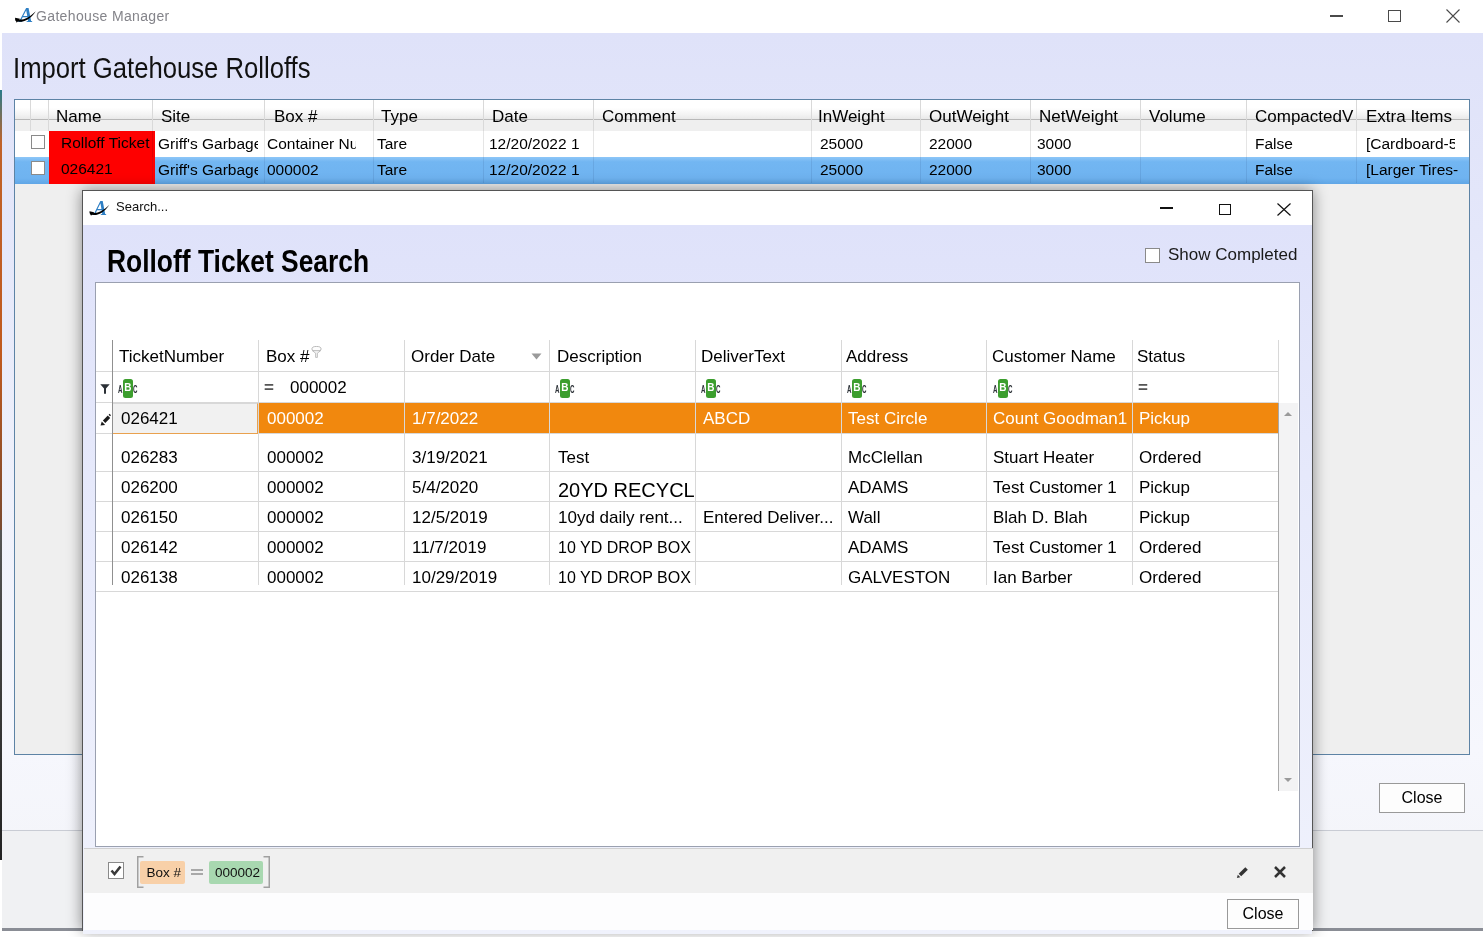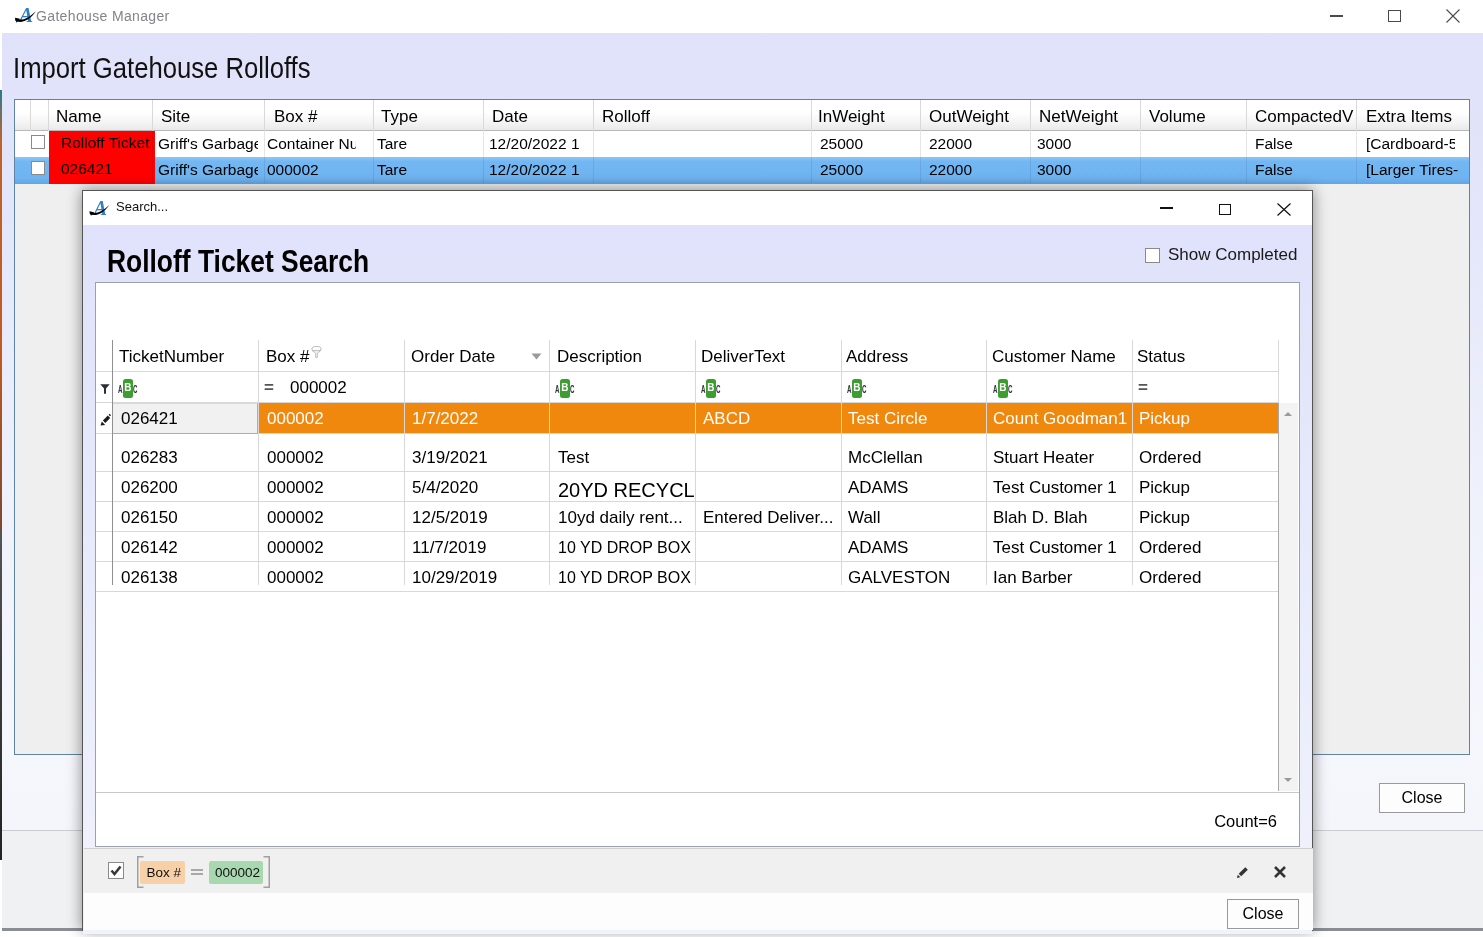--- a/index.html
+++ b/index.html
@@ -12,21 +12,21 @@
   #titletext { left:36px; top:8px; font-size:14px; letter-spacing:0.35px; color:#84848a; }
   #mainbody { left:2px; top:33px; width:1481px; height:897px;
     background:linear-gradient(180deg,#dfe2f9 0%,#e4e7fa 22%,#eff1fb 52%,#f6f7fd 80%,#f2f3f7 100%); }
   #heading { left:13px; top:51px; font-size:30px; color:#111; transform:scaleX(0.855); transform-origin:left top; white-space:nowrap; }
   #mainfooter { left:2px; top:830px; width:1481px; height:98px; background:#f0f1f3; border-top:1px solid #c9ccd4; }
   #mainbottom { left:2px; top:928px; width:1481px; height:3px; background:#8a8d95; }
 
   
   #mgrid { left:14px; top:99px; width:1456px; height:656px; background:#efefef; border:1px solid #5d83a5; }
   .mrow { position:absolute; left:0; width:1454px; }
-  #mheader { top:0; height:31px; background:linear-gradient(180deg,#fff 40%,#f4f4f4 75%,#e9e9e9 100%); border-bottom:1px solid #b8b8b8; }
+  #mheader { top:0; height:20px; background:linear-gradient(180deg,#fff 40%,#f4f4f4 75%,#e9e9e9 100%); border-bottom:1px solid #b8b8b8; }
   .mh { position:absolute; top:7px; font-size:17px; color:#000; }
   .msep { position:absolute; top:0; width:1px; height:31px; background:#d9d9d9; }
   .mcsep { position:absolute; top:0; width:1px; height:26px; background:rgba(0,0,0,0.10); }
   #mrow1 { top:31px; height:26px; background:#fff; }
   #mrow2 { top:57px; height:27px; background:linear-gradient(180deg,#8ec7f8 0%,#72b6f2 18%,#6fb3f0 78%,#60a6e6 100%); }
   .mc { position:absolute; top:4px; font-size:15.5px; color:#000; white-space:nowrap; overflow:hidden; }
   .redcell { position:absolute; left:34px; top:0; width:106px; padding:3px 0 0 12px; height:100%; background:#fe0000; font-size:15.5px; color:#000; }
   .mcheck { position:absolute; left:16px; top:4px; width:14px; height:14px; background:#fff; border:1px solid #8a8a8a; }
 
   #mclose { left:1379px; top:783px; width:86px; height:30px; background:#fdfdfd; border:1px solid #999;
@@ -86,21 +86,21 @@
 <div class="abs" id="heading">Import Gatehouse Rolloffs</div>
 <div class="abs" id="mainfooter"></div>
 <div class="abs" id="mainbottom"></div>
 <div class="abs" id="mgrid">
   <div class="mrow" id="mheader">
     <div class="mh" style="left:41px">Name</div>
     <div class="mh" style="left:146px">Site</div>
     <div class="mh" style="left:259px">Box #</div>
     <div class="mh" style="left:366px">Type</div>
     <div class="mh" style="left:477px">Date</div>
-    <div class="mh" style="left:587px">Rolloff</div>
+    <div class="mh" style="left:587px">Comment</div>
     <div class="mh" style="left:803px">InWeight</div>
     <div class="mh" style="left:914px">OutWeight</div>
     <div class="mh" style="left:1024px">NetWeight</div>
     <div class="mh" style="left:1134px">Volume</div>
     <div class="mh" style="left:1240px">CompactedV</div>
     <div class="mh" style="left:1351px">Extra Items</div>
     <div class="msep" style="left:15px"></div>
       <div class="msep" style="left:33px"></div>
     <div class="msep" style="left:137px"></div>
       <div class="msep" style="left:249px"></div>
@@ -278,23 +278,20 @@
     <div class="dsep" style="left:162px;height:245px"></div>
     <div class="dsep" style="left:308px;height:245px"></div>
     <div class="dsep" style="left:453px;height:245px"></div>
     <div class="dsep" style="left:599px;height:245px"></div>
     <div class="dsep" style="left:745px;height:245px"></div>
     <div class="dsep" style="left:890px;height:245px"></div>
     <div class="dsep" style="left:1036px;height:245px"></div>
     <div class="dsep" style="left:1182px;height:63px"></div>
     <div class="abs" id="vscroll"></div>
   </div>
-  <div class="abs" id="countrow">
-      <span id="counttext">Count=6</span>
-    </div>
   <div class="abs" id="fbar">
     <div class="abs" style="left:24px;top:13px;width:16px;height:17px;background:#fff;border:1px solid #8a8a8a">
       <svg width="14" height="15" viewBox="0 0 14 15">
           <path d="M2.5 7.5 L5.5 11 L11.5 3.5" fill="none" stroke="#3a3a3a" stroke-width="2.6"></path>
         </svg>
     </div>
     <svg class="abs" style="left:53px;top:7px" width="7" height="32" viewBox="0 0 7 32">
         <path d="M6.5 0.75 H0.75 V31.25 H6.5" fill="none" stroke="#a0a0a0" stroke-width="1.5"></path>
       </svg>
     <div class="chip" style="left:55.5px;top:11.5px;width:45px;height:23px;background:#f8d0a8;border-radius:2px;color:#111;font-size:13.5px;line-height:23px;padding:0 0 0 7px">Box #</div>

